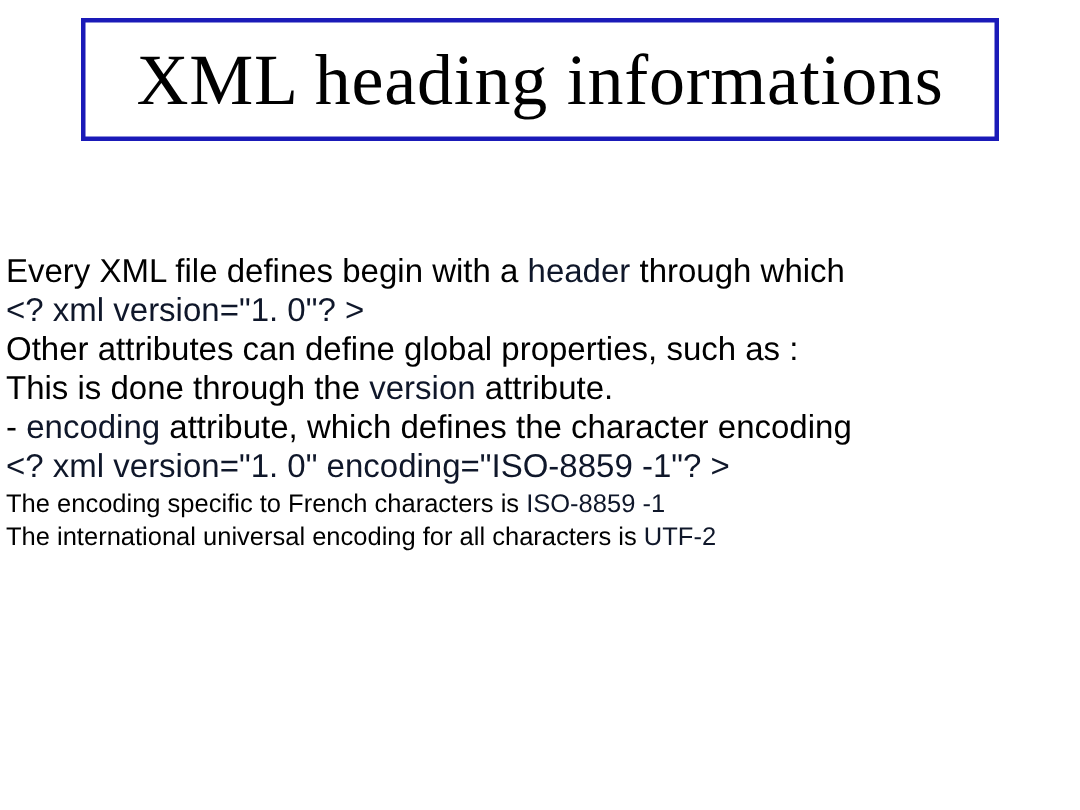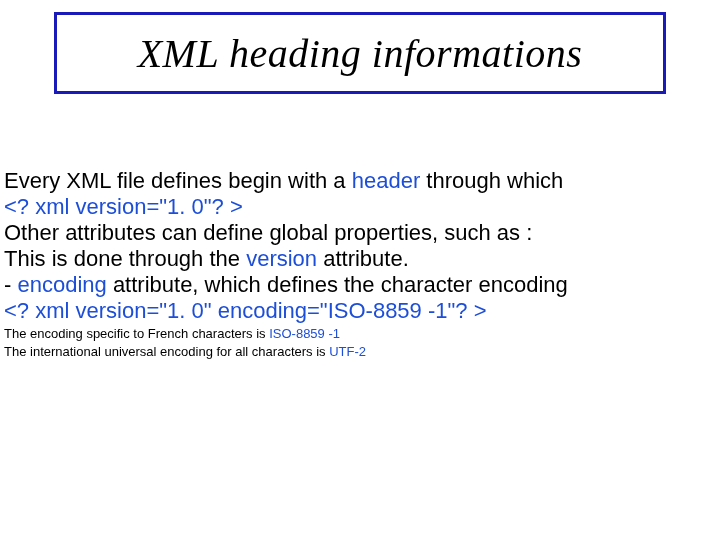--- a/index.html
+++ b/index.html
@@ -23,36 +23,35 @@
     top: 12px;
     width: 612px;
     height: 82px;
     border: 3px solid #1a1ab8;
     box-sizing: border-box;
     display: flex;
     align-items: center;
     justify-content: center;
   }
   .title-text {
-    font-size: 40px;
+    font-size: 48px;
     letter-spacing: 0.5px;
-    font-style: italic;
   }
   .body {
     position: absolute;
     left: 4px;
     top: 168px;
     width: 712px;
     font-family: Arial, Helvetica, sans-serif;
     font-size: 22px;
     line-height: 1.18;
   }
-  .red { color: #1d4ed8; }
+  .red { color: #0f172a; }
   .small {
-    font-size: 13px;
+    font-size: 17px;
     line-height: 1.22;
     margin-top: 2px;
   }
 </style>
 </head>
 <body>
 
 <div class="slide">
 
   <div class="title-box">

